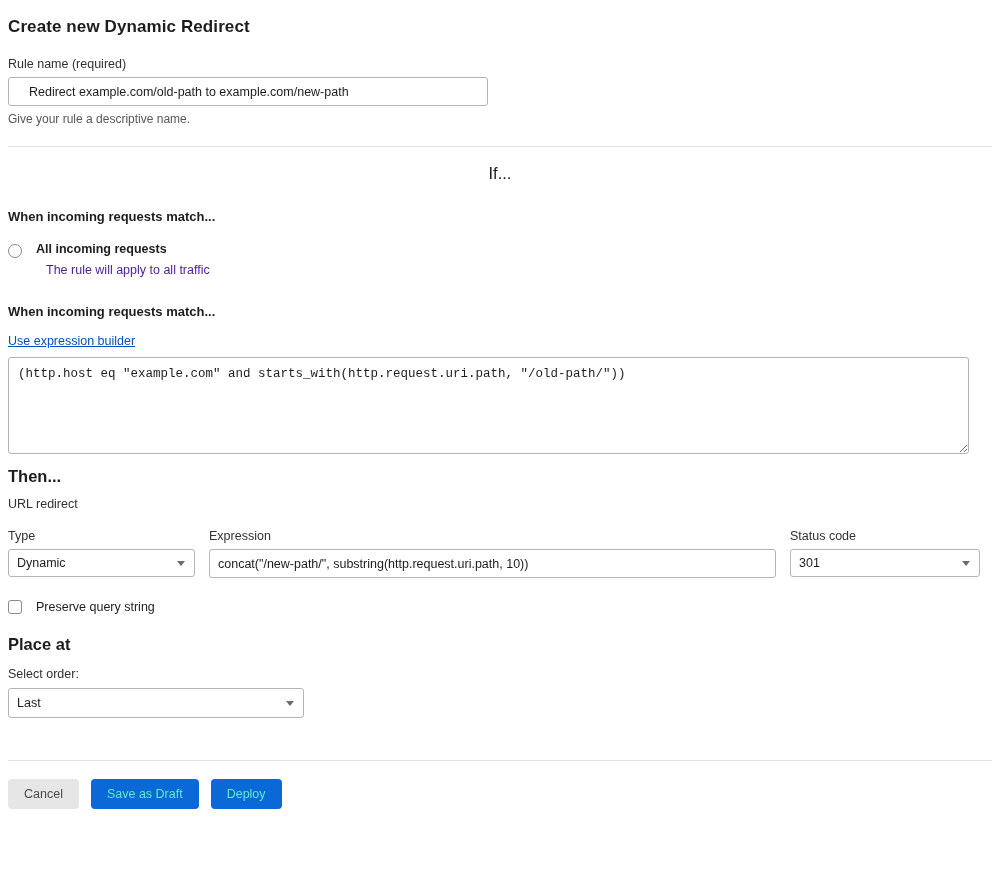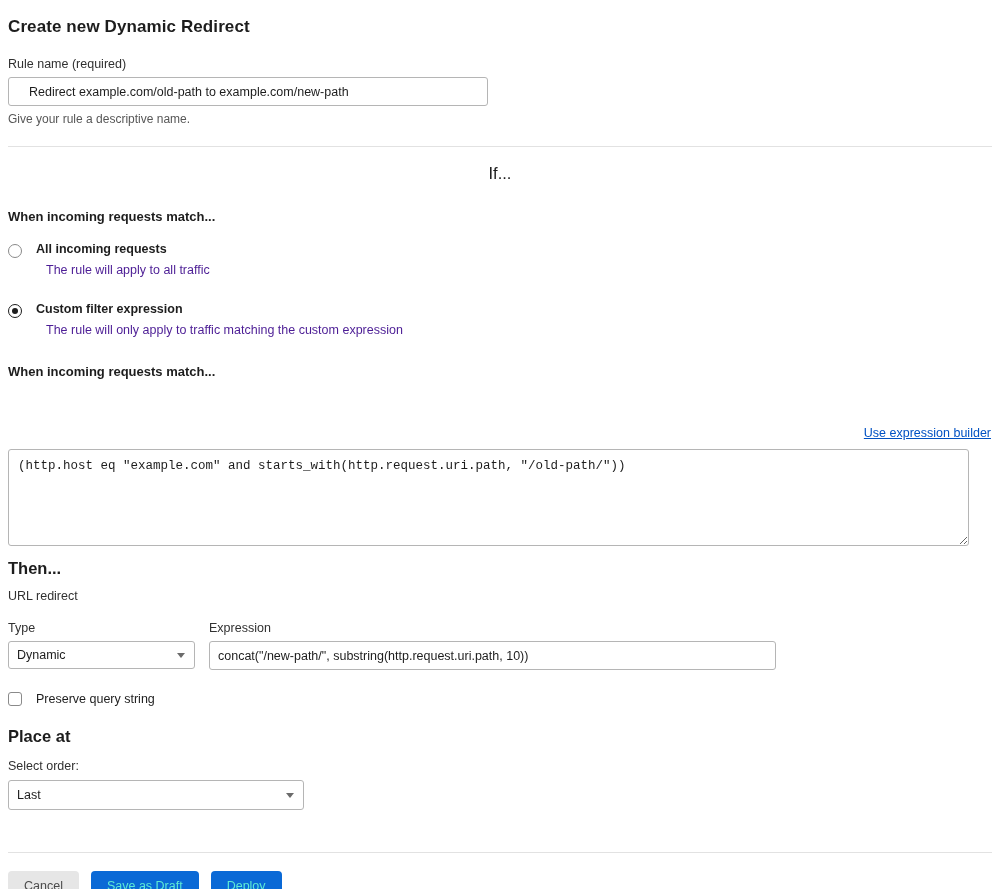--- a/index.html
+++ b/index.html
@@ -103,22 +103,22 @@
   }
   .radio-text .rdesc {
     font-size: 12.5px;
     color: #4c1d95;
     margin-top: 6px;
     line-height: 1.2;
     margin-left: 10px;
   }
 
   .builder-link-row {
-    text-align: right;
-    margin-top: 44px;
+    text-align: left;
+    margin-top: 12px;
     padding-right: 1px;
   }
   .builder-link {
     font-size: 12.5px;
     color: #0051c3;
     text-decoration: underline;
     cursor: pointer;
   }
 
   .expr-box {
@@ -276,27 +276,20 @@
   <div class="sub-heading">When incoming requests match...</div>
 
   <div class="radio-row">
     <div class="radio"></div>
     <div class="radio-text">
       <div class="rtitle">All incoming requests</div>
       <div class="rdesc">The rule will apply to all traffic</div>
     </div>
   </div>
 
-  <div class="radio-row second">
-    <div class="radio checked"></div>
-    <div class="radio-text">
-      <div class="rtitle">Custom filter expression</div>
-      <div class="rdesc">The rule will only apply to traffic matching the custom expression</div>
-    </div>
-  </div>
 
   <div class="sub-heading">When incoming requests match...</div>
 
   <div class="builder-link-row">
     <span class="builder-link">Use expression builder</span>
   </div>
 
   <textarea class="expr-box" placeholder="Enter a filter expression" style="">(http.host eq "example.com" and starts_with(http.request.uri.path, "/old-path/"))</textarea>
 
   <h2 class="then-heading"><b>Then...</b></h2>
@@ -310,20 +303,27 @@
         <span>Dynamic</span>
         <span class="caret"></span>
       </div>
     </div>
 
     <div class="col-expr">
       <div class="col-label">Expression</div>
       <input class="inp-inline" type="text" value="concat(&quot;/new-path/&quot;, substring(http.request.uri.path, 10))" style="">
     </div>
 
+    <div class="col-status">
+      <div class="col-label">Status code</div>
+      <div class="select">
+        <span>301</span>
+        <span class="caret"></span>
+      </div>
+    </div>
   </div>
 
   <div class="check-row">
     <div class="checkbox"></div>
     <span class="check-label">Preserve query string</span>
   </div>
 
   <h2 class="place-heading">Place at</h2>
   <div class="select-order-label">Select order:</div>
   <div class="select order-select">

